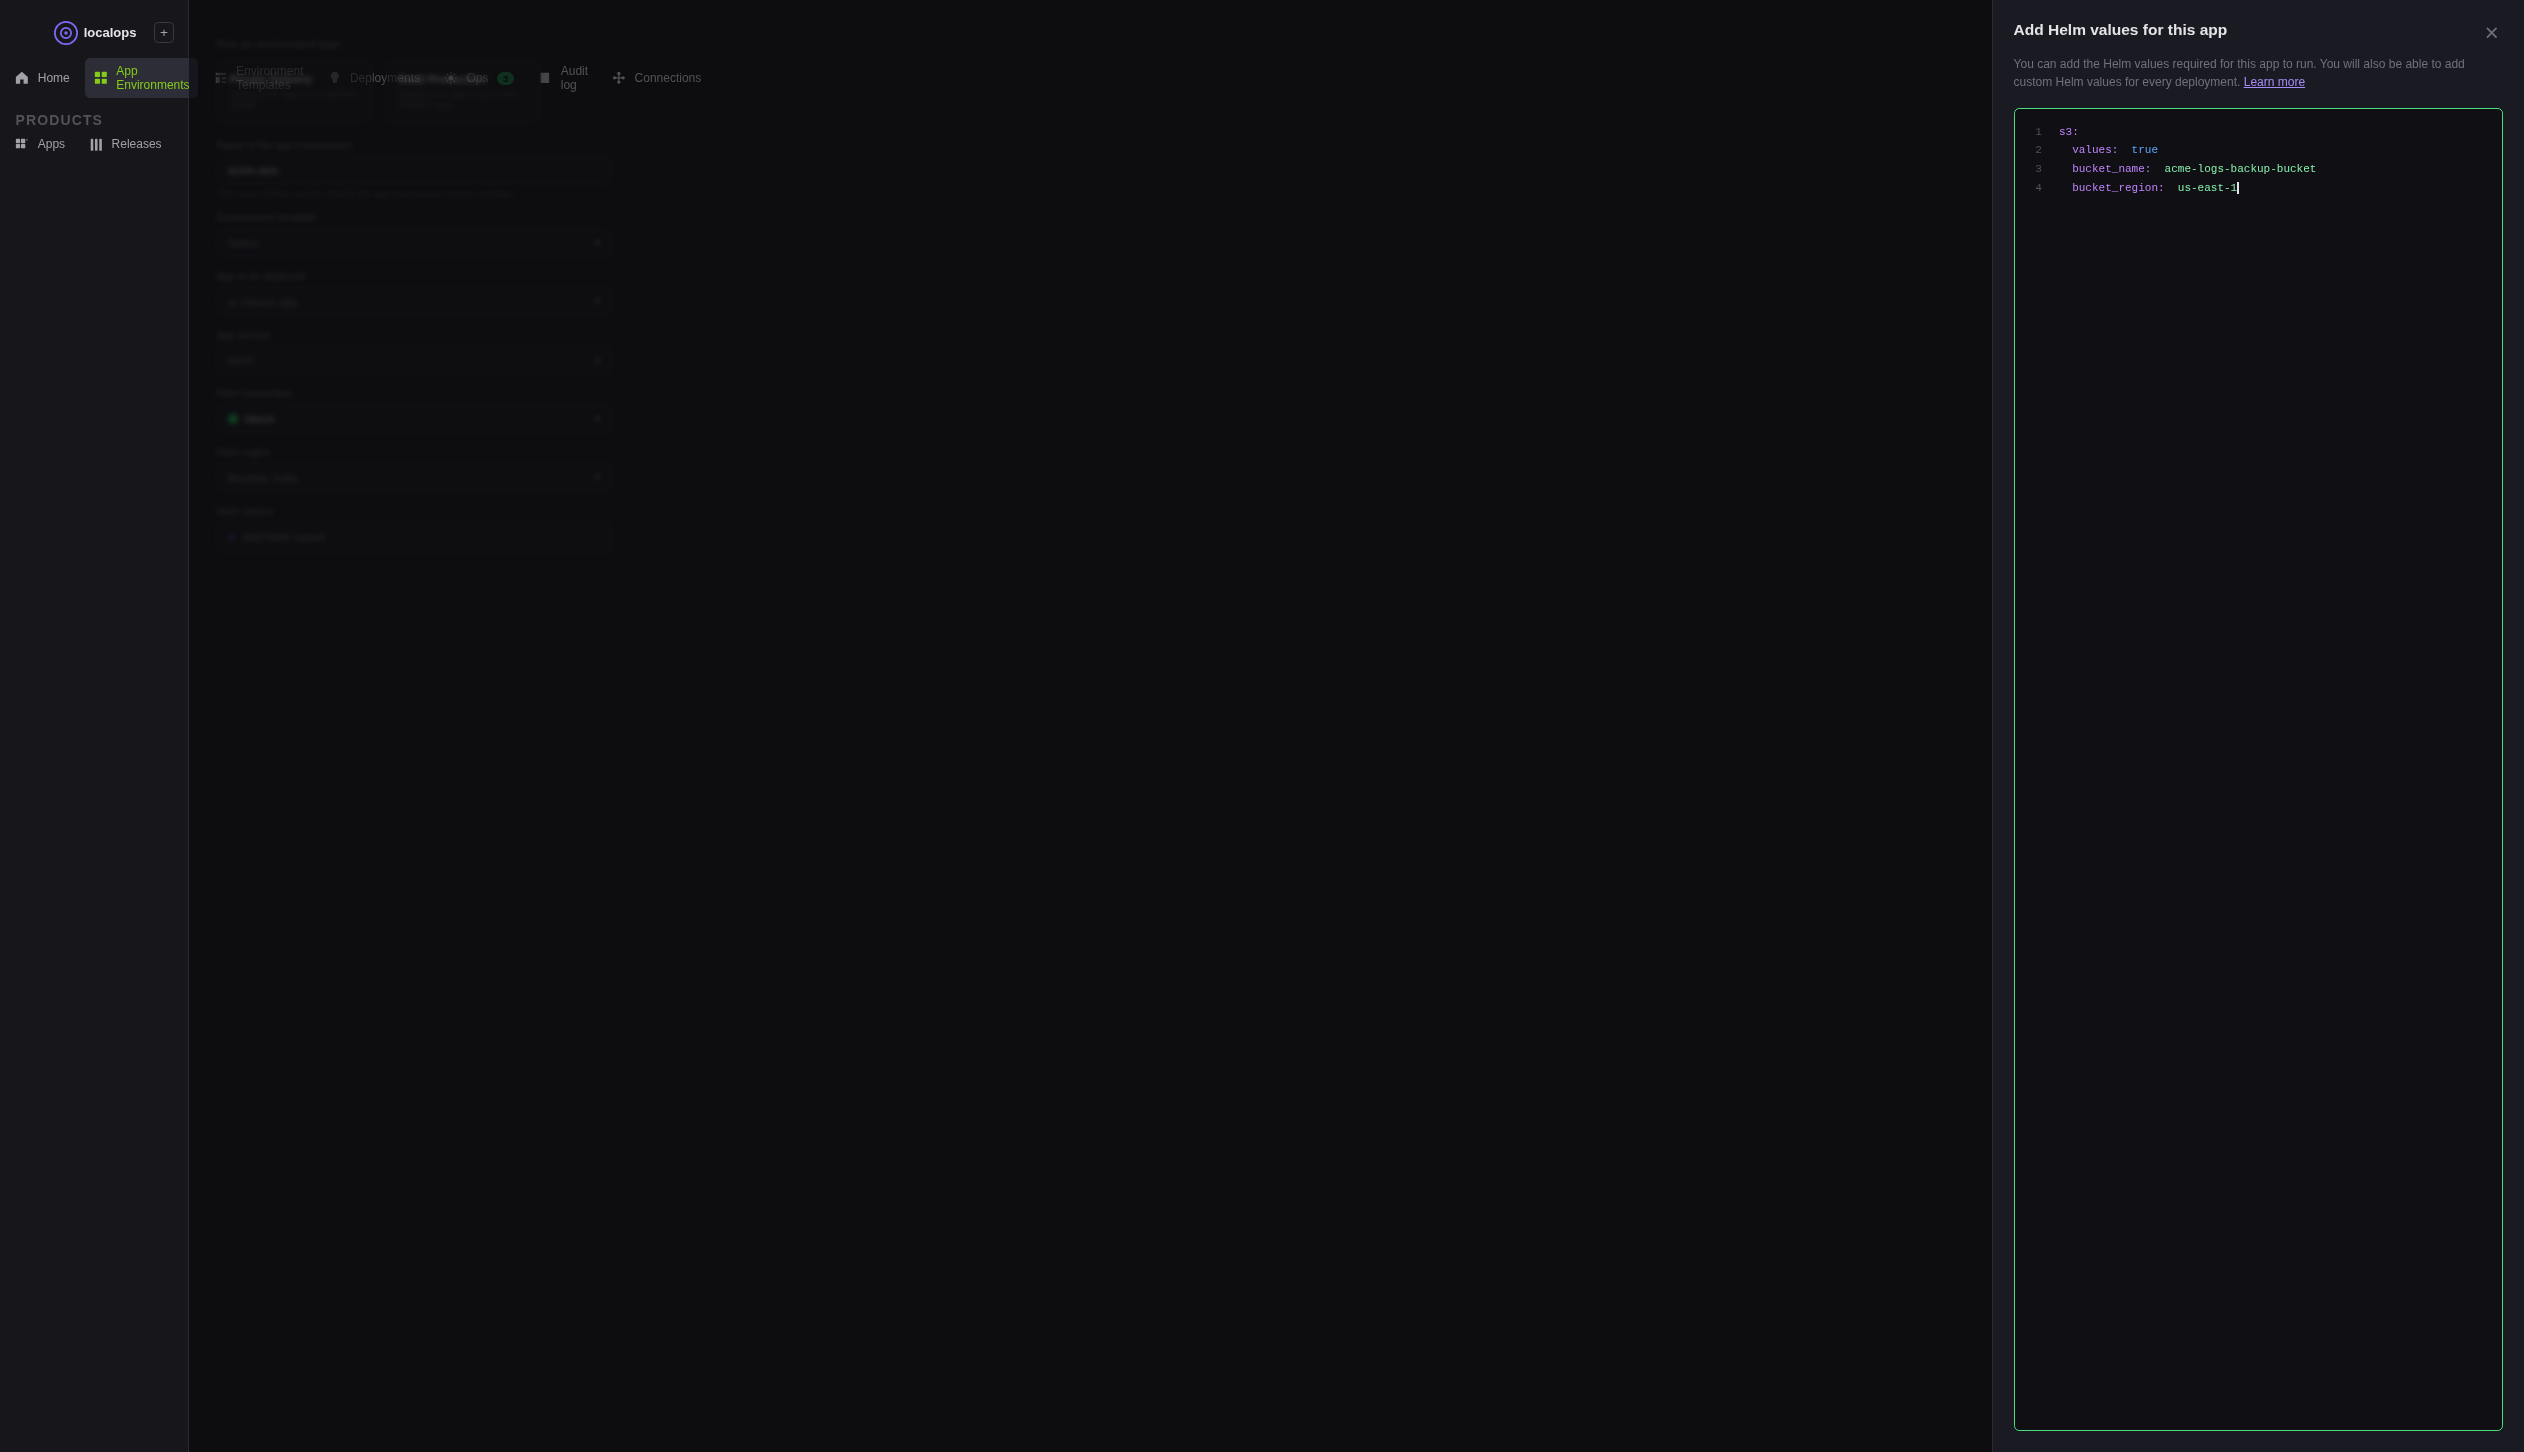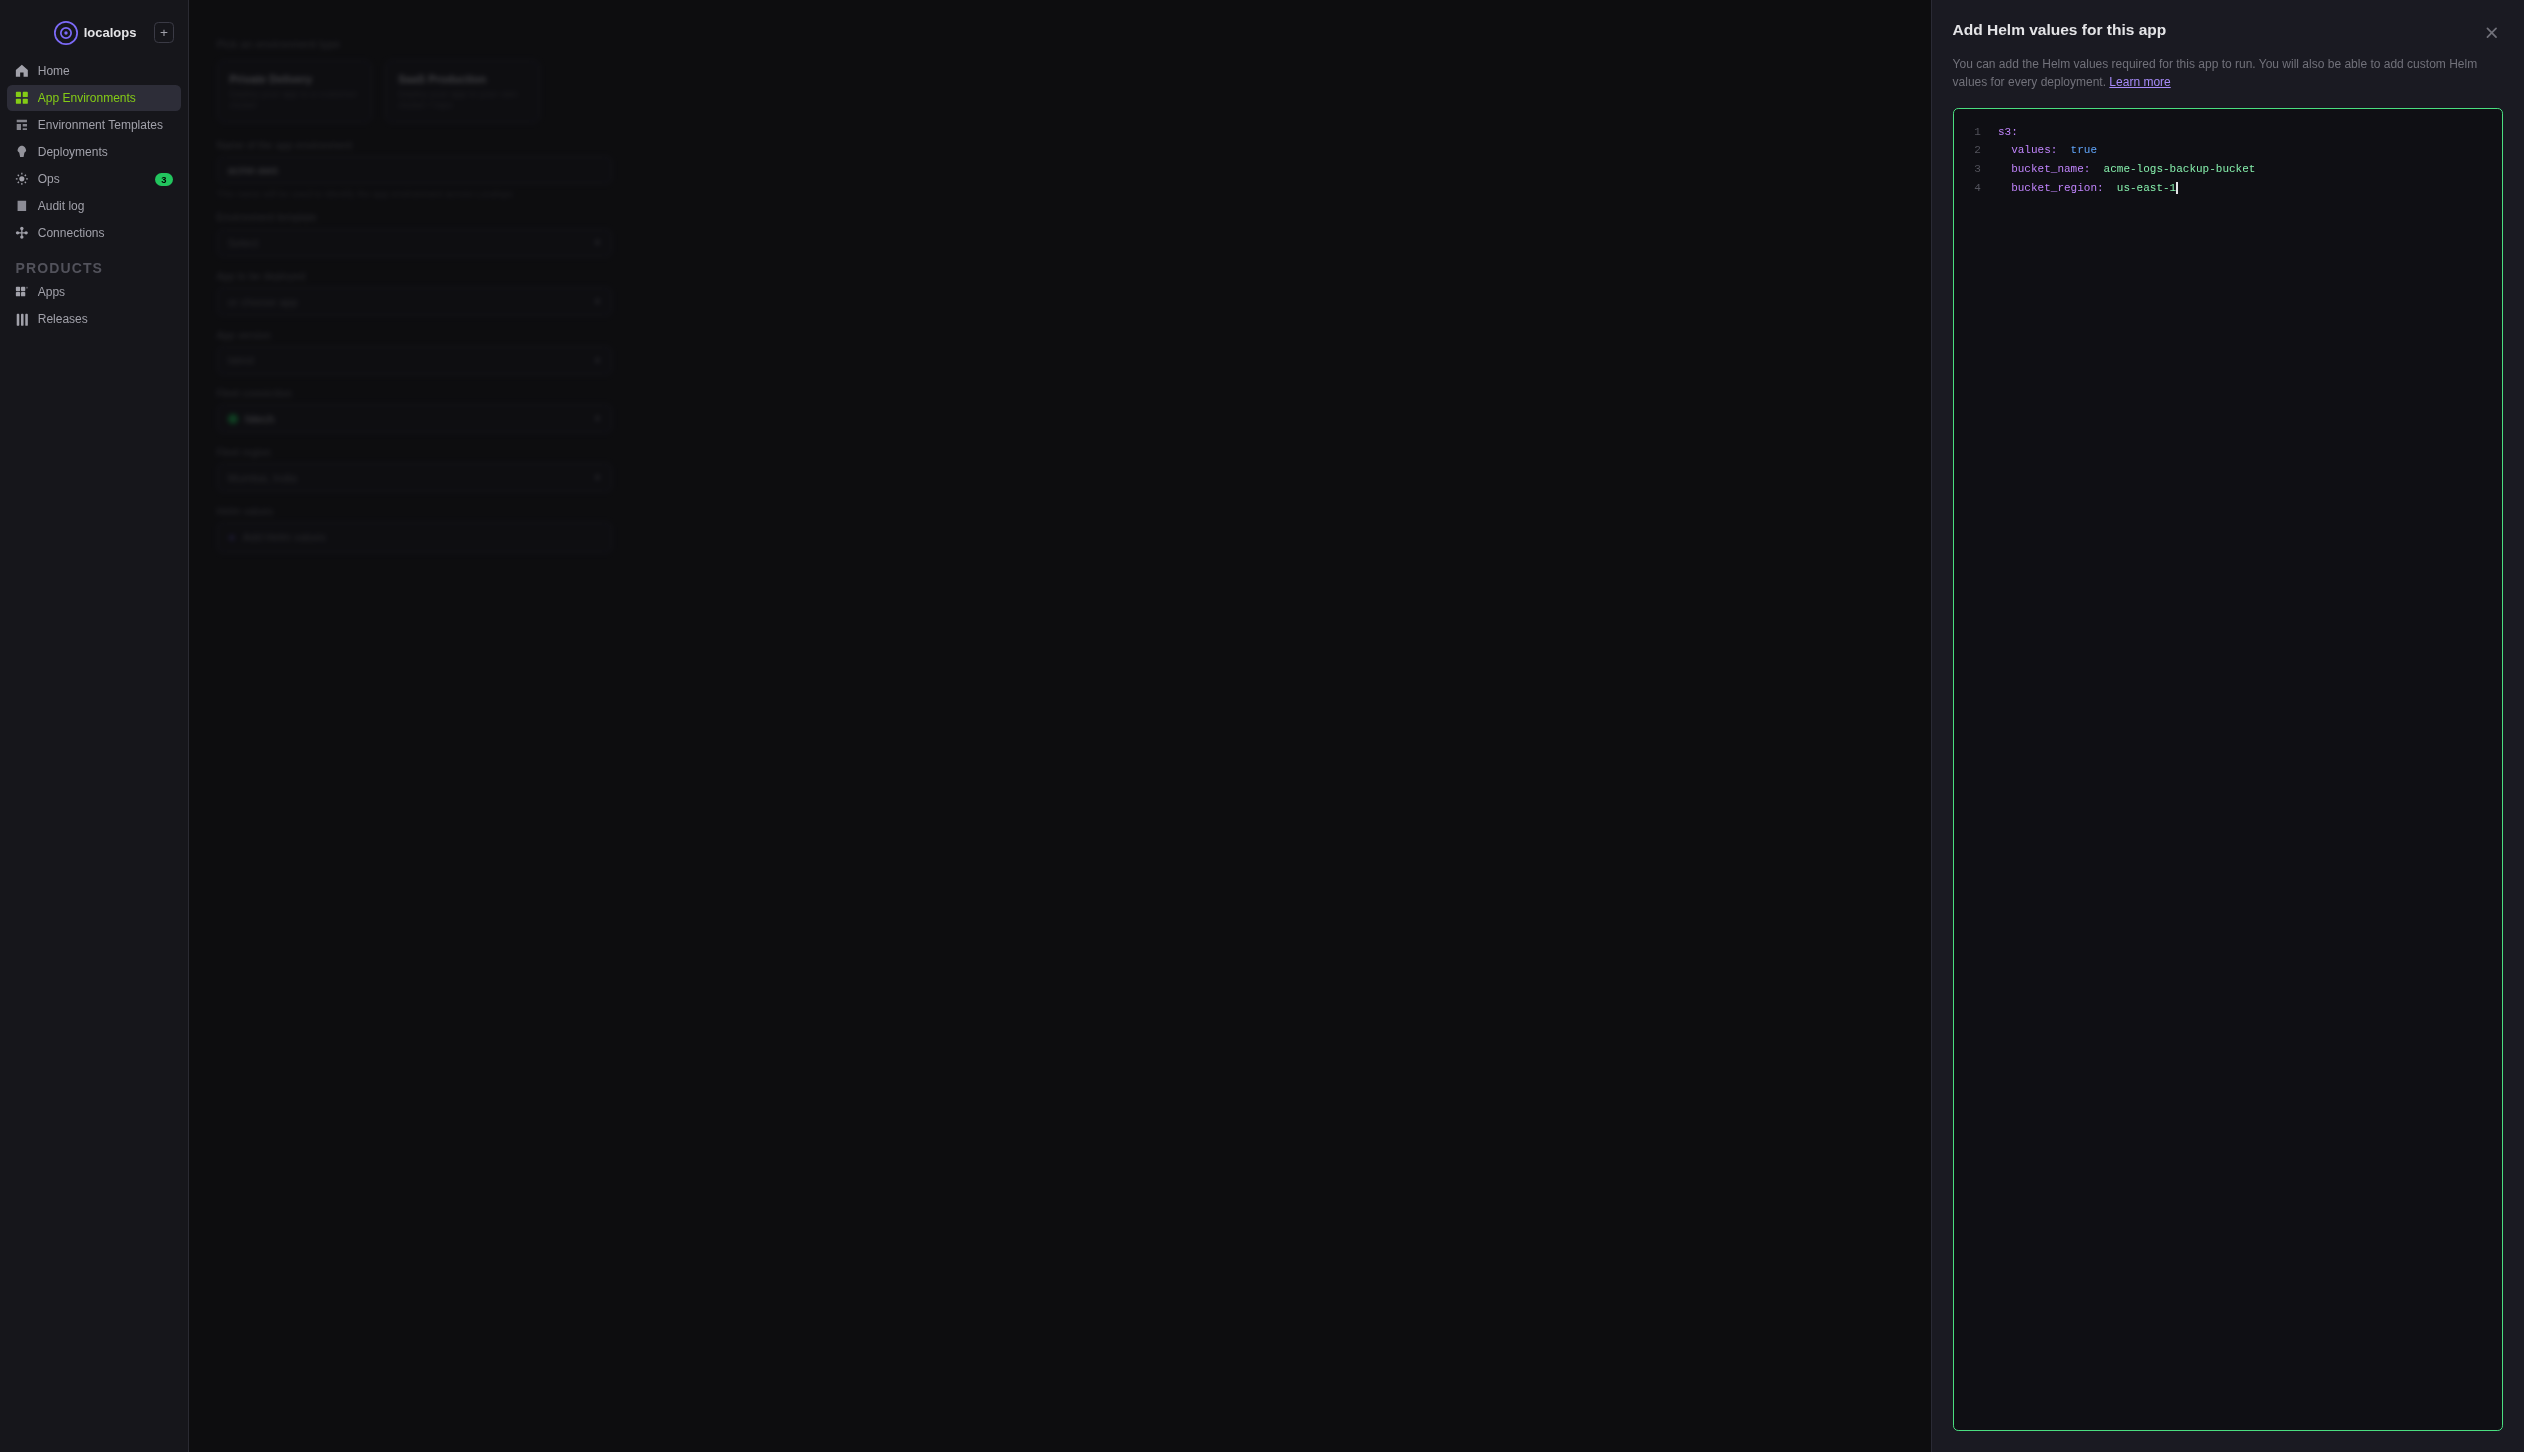--- a/index.html
+++ b/index.html
@@ -51,22 +51,21 @@
       display: flex;
       align-items: center;
       justify-content: center;
       cursor: pointer;
       margin-left: auto;
       font-size: 13.7px;
     }
 
     .sidebar-nav {
       display: flex;
-      flex-direction: column;
-      gap: 1px;
+      gap: 7px;
       padding: 0 6.9px;
     }
 
     .nav-item {
       display: flex;
       align-items: center;
       gap: 8.6px;
       padding: 6px 8.6px;
       border-radius: 5.2px;
       cursor: pointer;
@@ -199,21 +198,21 @@
       left: 0;
       right: 0;
       bottom: 0;
       background: rgba(0,0,0,0.5);
     }
 
     .modal-panel {
       position: absolute;
       top: 0;
       right: 0;
-      width: 593px;
+      width: 532px;
       height: 100%;
       background: #1a1a22;
       border-left: 0.9px solid #2a2a35;
       display: flex;
       flex-direction: column;
       padding: 20.6px;
       overflow-y: auto;
     }
 
     .modal-header {

